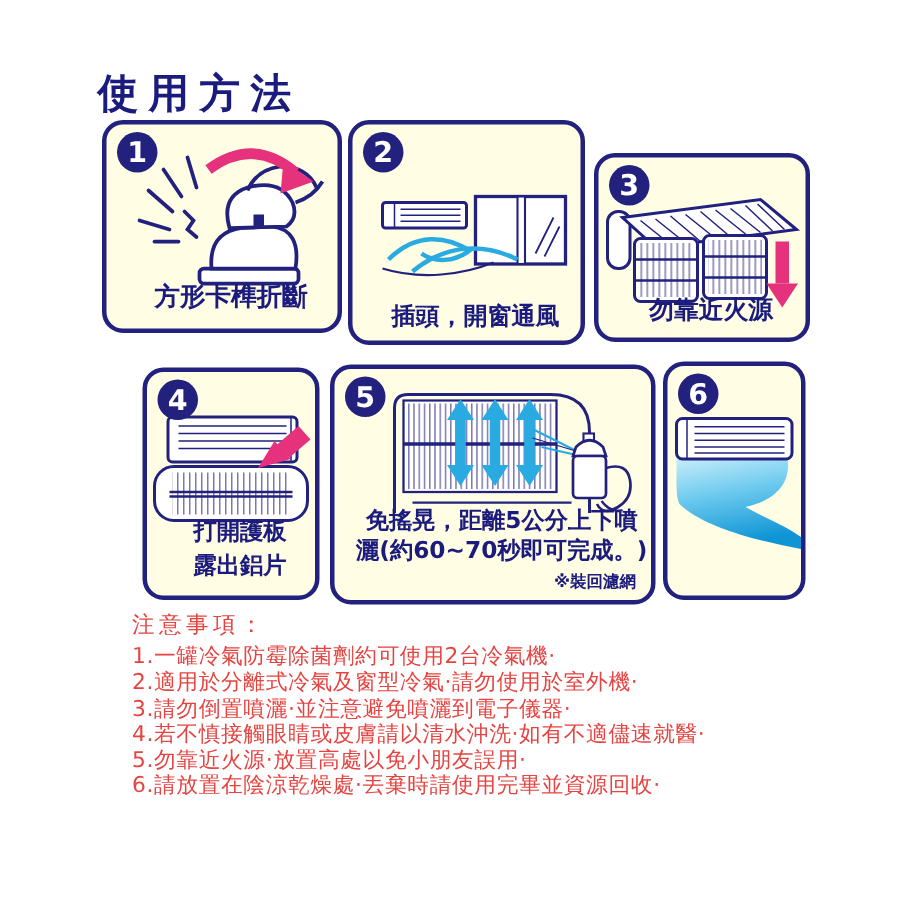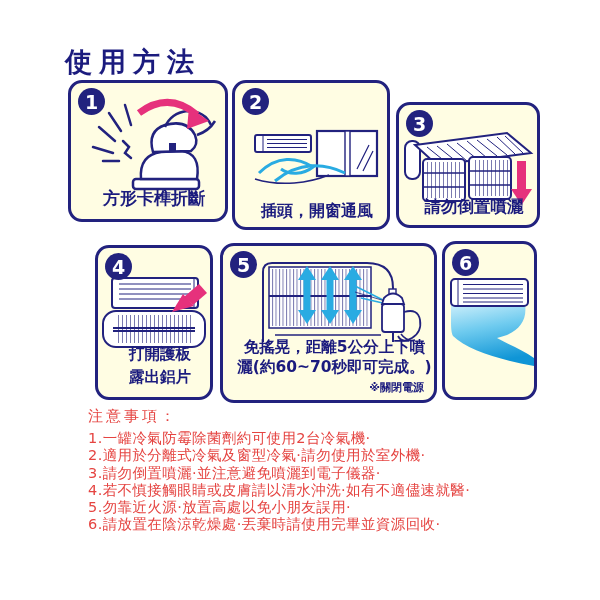--- a/index.html
+++ b/index.html
@@ -111,21 +111,21 @@
       <rect x="24" y="54" width="42" height="42" rx="4" fill="#ffffff" stroke="#22227E" stroke-width="2"></rect>
       <rect x="27" y="57" width="36" height="36" fill="url(#p3)"></rect>
       <path d="M24,68 H66 M24,82 H66" stroke="#22227E" stroke-width="1.6"></path>
       <rect x="70" y="52" width="42" height="42" rx="4" fill="#ffffff" stroke="#22227E" stroke-width="2"></rect>
       <rect x="73" y="55" width="36" height="36" fill="url(#p3)"></rect>
       <path d="M70,66 H112 M70,80 H112" stroke="#22227E" stroke-width="1.6"></path>
       <rect x="118" y="56" width="9" height="28" fill="#E6317C"></rect>
       <polygon points="112,84 133,84 122.5,100" fill="#E6317C"></polygon>
     </svg>
     <div class="caption cap-3">
-      <div>請勿倒置噴灑</div>
+      <div>勿靠近火源</div>
     </div>
   </div>
 
   <div class="step" style="left:95px; top:245px; width:118px; height:155px;">
     <div class="badge">4</div>
     <svg class="illus" viewBox="0 0 112 149">
       <defs>
         <pattern id="p4" width="4" height="6" patternUnits="userSpaceOnUse">
           <path d="M0.5,0 V6" stroke="#7A7AB0" stroke-width="1"></path>
         </pattern>
@@ -176,21 +176,21 @@
       <rect x="166" y="43" width="7" height="7" fill="#ffffff" stroke="#22227E" stroke-width="1.4"></rect>
       <path d="M161,52 q9,-9 18,0 l2,6 h-22 z" fill="#ffffff" stroke="#22227E" stroke-width="1.8"></path>
       <rect x="159" y="58" width="22" height="28" rx="3" fill="#ffffff" stroke="#22227E" stroke-width="1.8"></rect>
       <path d="M181,66 q14,-4 16,8 q2,12 -8,18 q-10,6 -14,-2" fill="none" stroke="#22227E" stroke-width="1.8"></path>
       <path d="M178,88 q6,8 14,6" fill="none" stroke="#22227E" stroke-width="1.5"></path>
     </svg>
     <div class="caption cap-5">
       <div>免搖晃，距離5公分上下噴</div>
       <div>灑(約60~70秒即可完成。)</div>
     </div>
-    <div class="note-5">※關閉電源</div>
+    <div class="note-5">※裝回濾網</div>
   </div>
 
   <div class="step" style="left:442px; top:241px; width:95px; height:159px;">
     <div class="badge">6</div>
     <svg class="illus" viewBox="0 0 89 153">
       <defs>
         <linearGradient id="g6" x1="0" y1="0" x2="0.25" y2="1">
           <stop offset="0" stop-color="#CDEFFB"></stop>
           <stop offset="0.45" stop-color="#6FCBEF"></stop>
           <stop offset="1" stop-color="#0F95D6"></stop>

